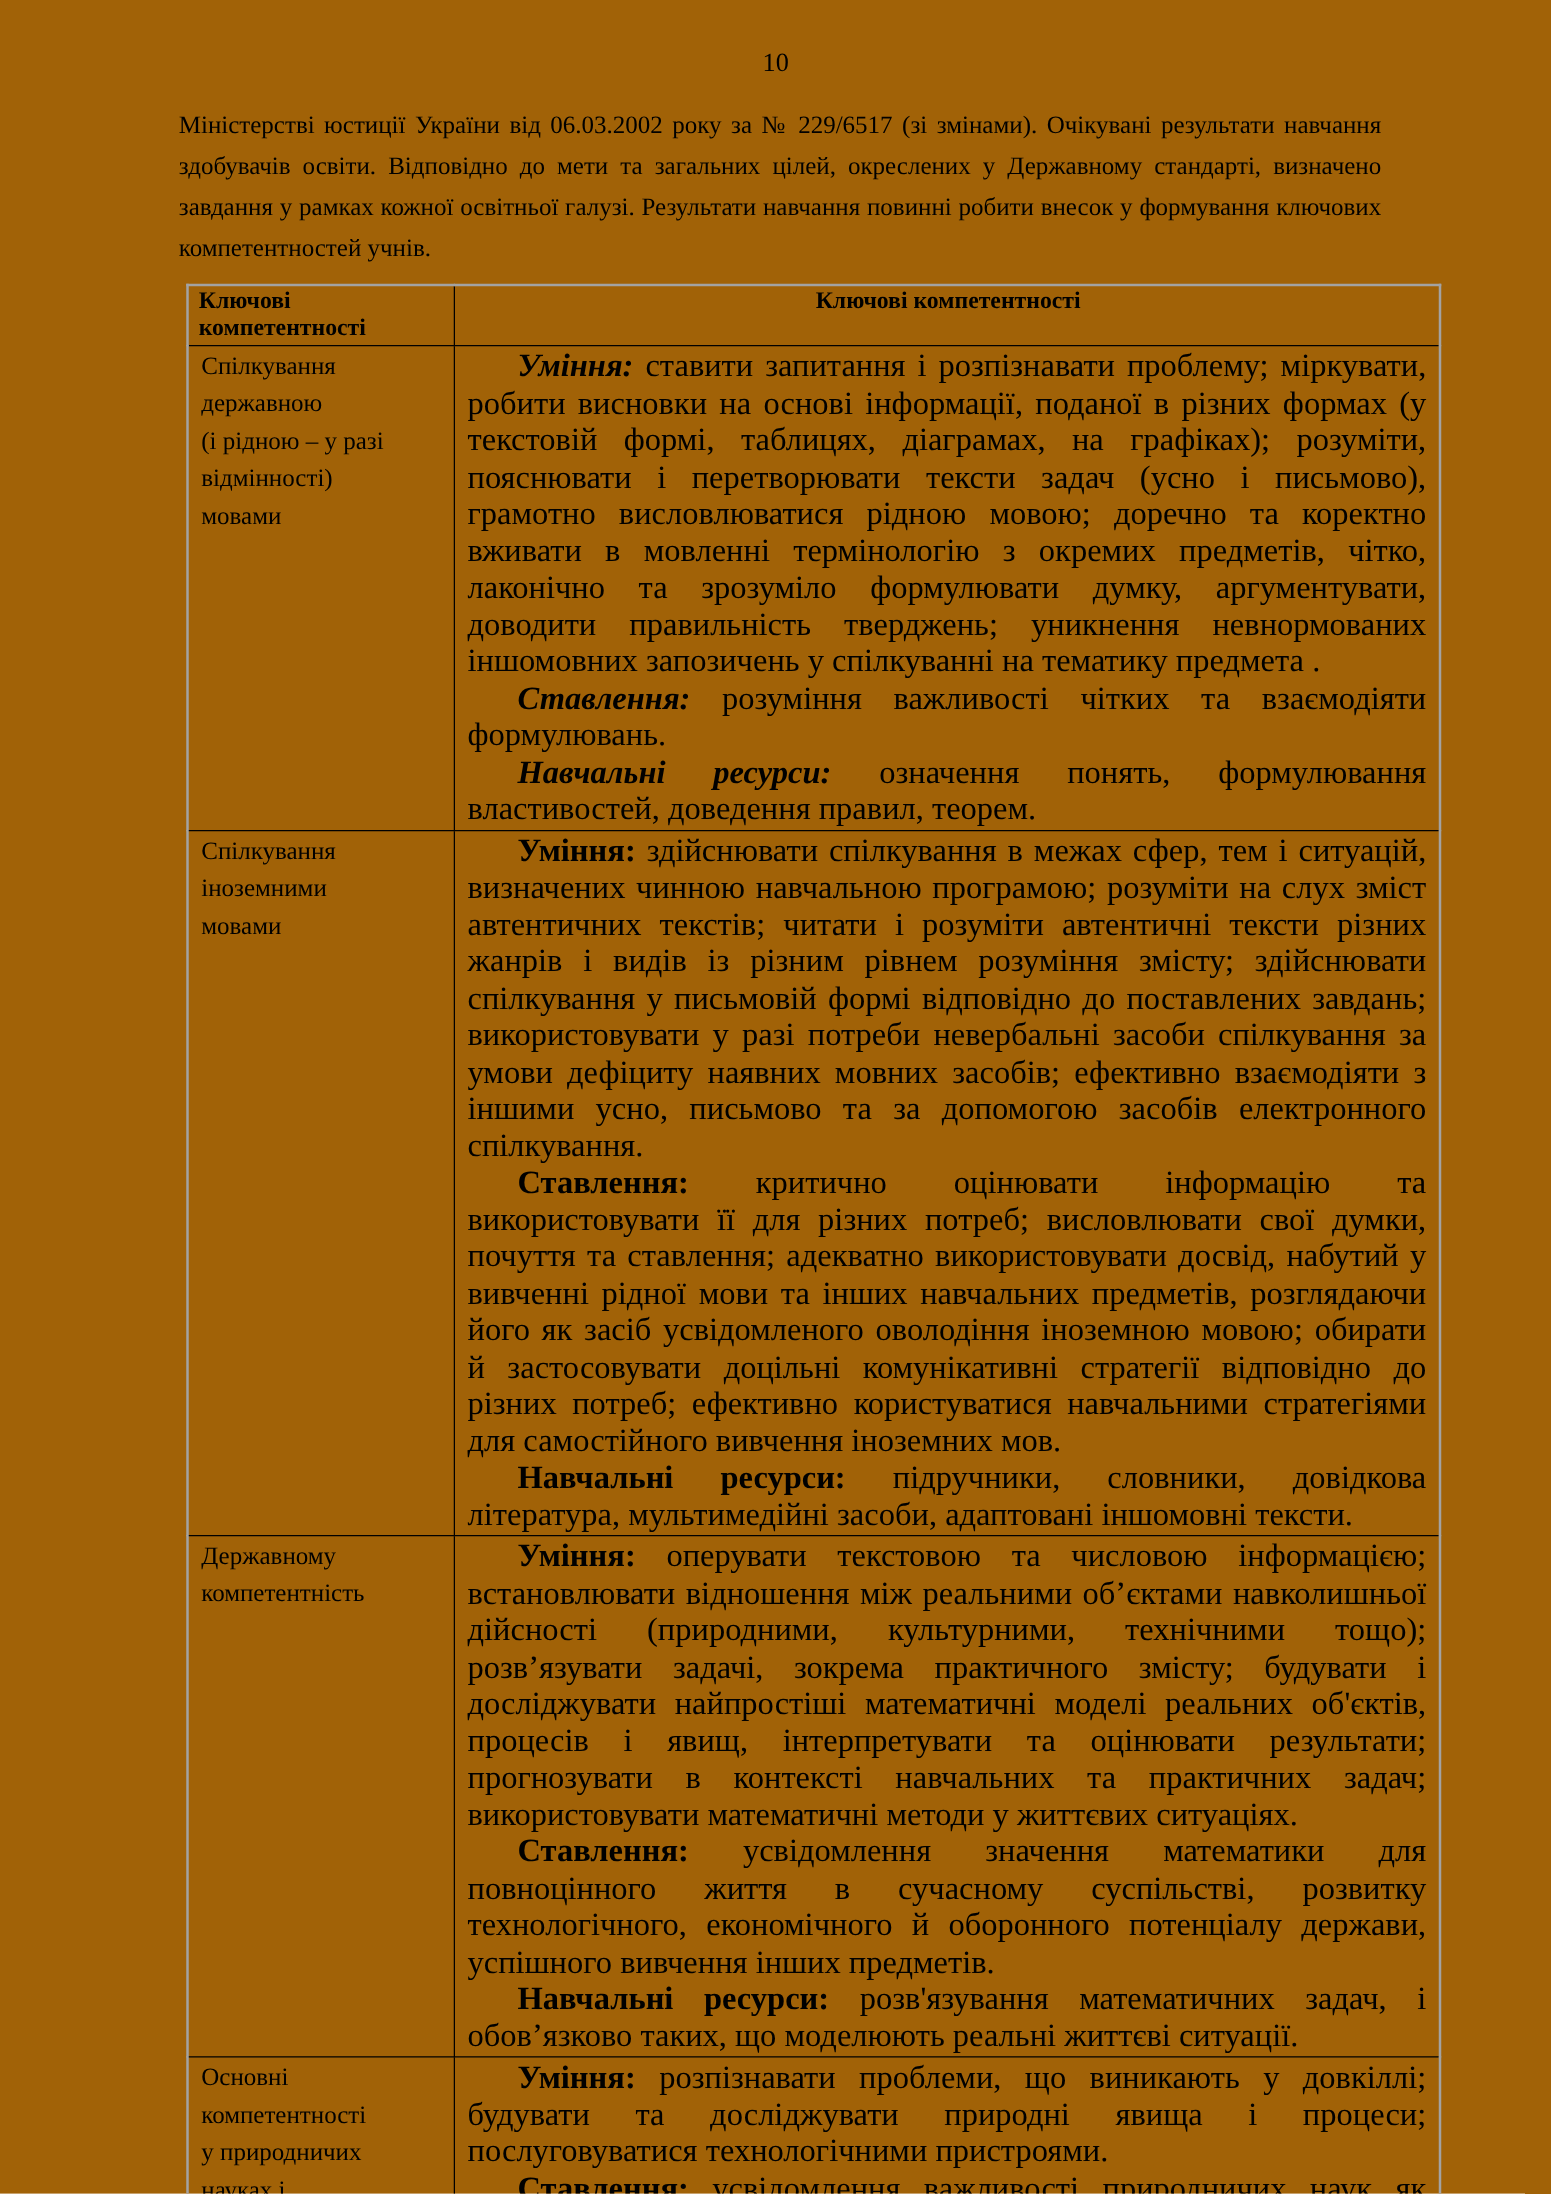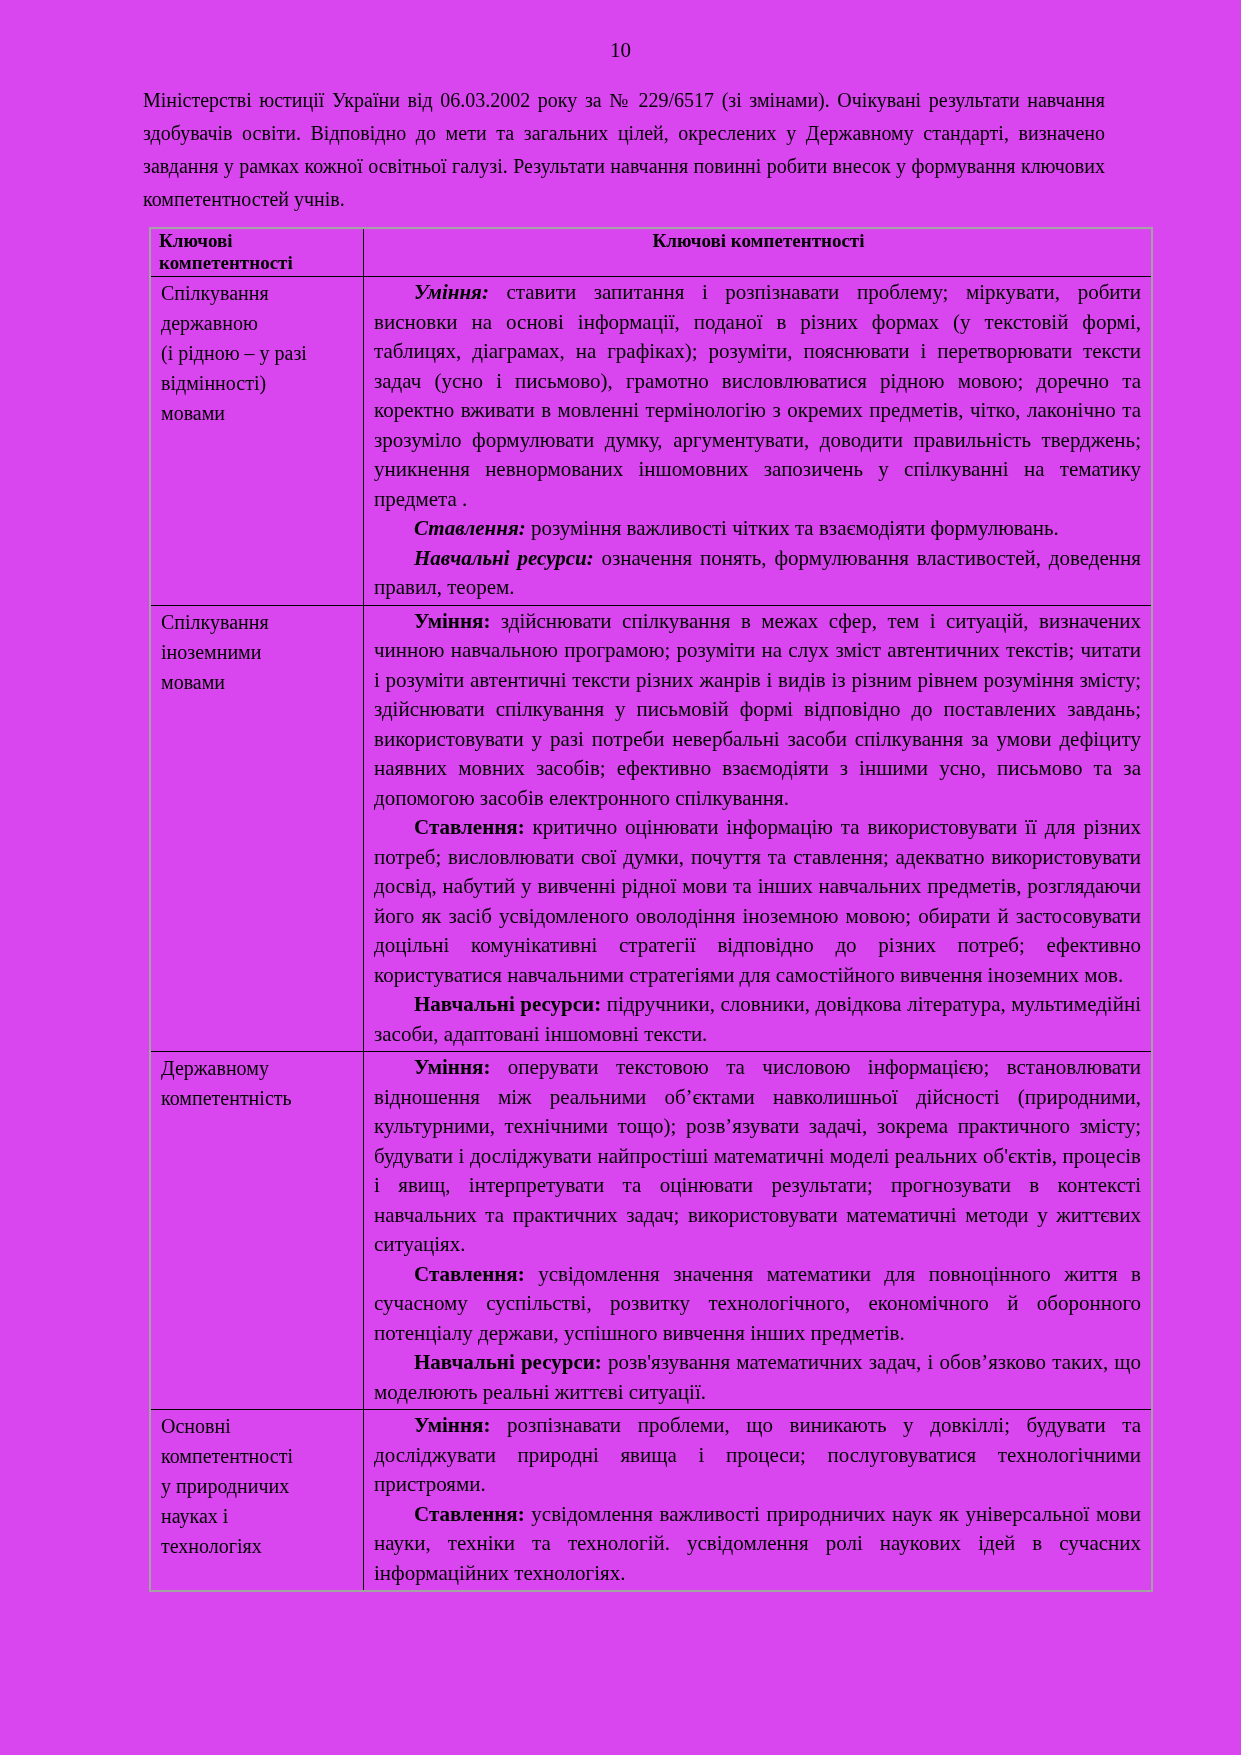--- a/index.html
+++ b/index.html
@@ -6,21 +6,21 @@
     margin: 0;
     padding: 0;
     background: #ffffff;
     color: #000000;
     font-family: "Liberation Serif", "DejaVu Serif", serif;
   }
   .page {
     position: relative;
     width: 1241px;
     height: 1755px;
-    background: #d946ef;
+    background: #a16207;
     overflow: hidden;
   }
   .page-number {
     padding-top: 38px;
     text-align: center;
     font-size: 21px;
     line-height: 24px;
   }
   .intro {
     margin: 22px 0 0 143px;
@@ -54,21 +54,21 @@
     white-space: pre-line;
   }
   th.col-right { text-align: center; }
   td.cell-left {
     font-size: 20px;
     line-height: 30px;
     padding: 1px 6px 2px 10px !important;
     white-space: pre-line;
   }
   td.cell-right {
-    font-size: 21px;
+    font-size: 26px;
     line-height: 29.5px;
     padding: 1px 10px 2px 10px !important;
   }
   .block {
     margin: 0;
     text-indent: 40px;
     text-align: justify;
   }
   .block-label { font-weight: bold; }
   tr.row-style-italic .block-label { font-style: italic; }

